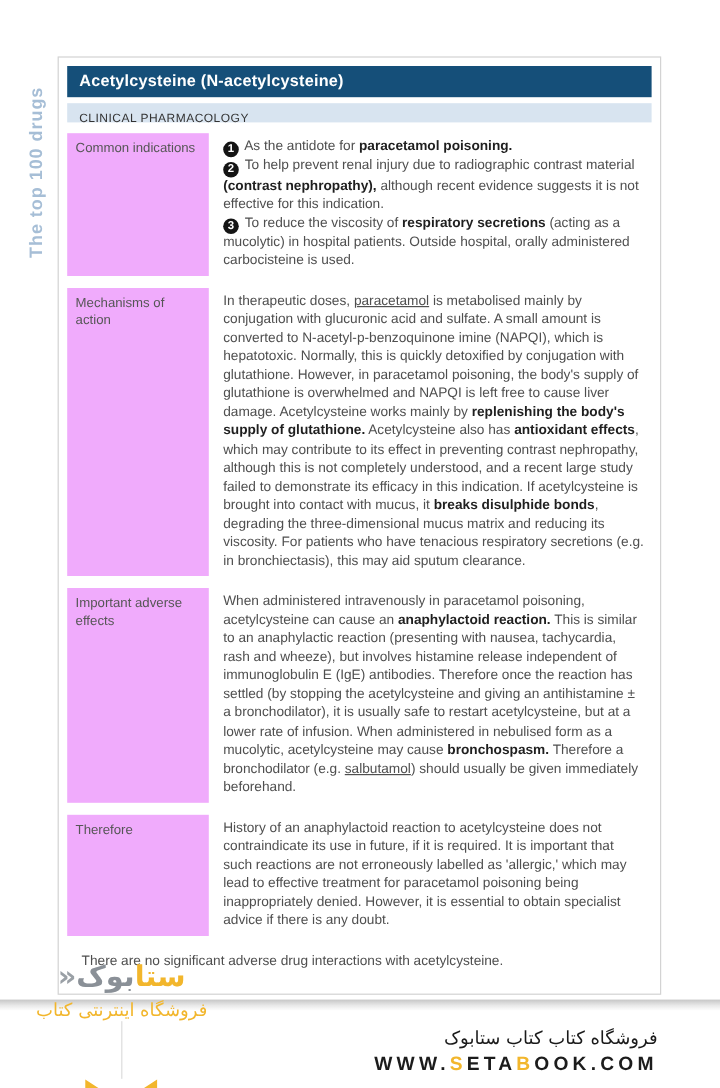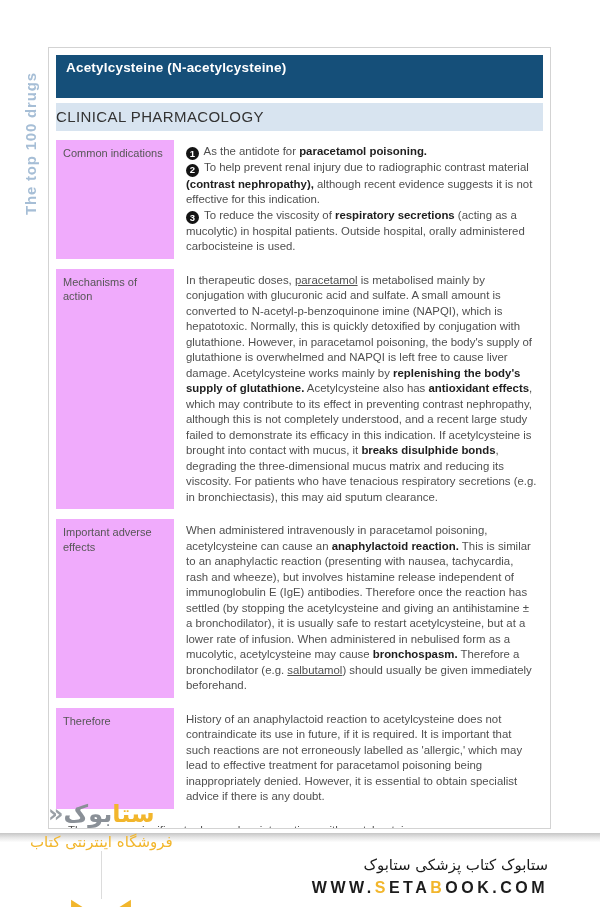--- a/index.html
+++ b/index.html
@@ -14,27 +14,27 @@
     font-size:15px; font-weight:bold; color:#a6bed6; letter-spacing:.8px;
     white-space:nowrap;
   }
 
   
   .frame{
     position:absolute; left:48px; top:47px; width:503px; height:782px;
     border:1px solid #d3d3d3; background:#fff; padding:7px; overflow:hidden;
   }
   .title-bar{
-    height:43px; line-height:26px; background:#154f79; color:#fff;
+    height:26px; line-height:26px; background:#154f79; color:#fff;
     font-size:13.5px; font-weight:bold; letter-spacing:.2px; padding-left:10px;
     margin-bottom:5px;
   }
   .cp-bar{
-    height:28px; line-height:28px; background:#d8e4f0; color:#333;
-    font-size:15px; letter-spacing:.4px; margin-bottom:9px;
+    height:16px; line-height:28px; background:#d8e4f0; color:#333;
+    font-size:10px; letter-spacing:.4px; padding-left:10px; margin-bottom:9px;
   }
   .row{ display:flex; margin-bottom:10px; }
   .row:last-child{ margin-bottom:0; }
   .row-label{
     width:118px; flex-shrink:0; background:#f0abfc; color:#565656;
     font-size:11px; line-height:14.5px; padding:6px 7px;
   }
   .row-content{
     flex:1; color:#4f4f4f; font-size:11.4px; line-height:15.5px;
     padding:4px 6px 4px 12px;
@@ -131,18 +131,18 @@
         <div class="tagline">فروشگاه اینترنتی کتاب</div>
       </div>
       <div class="logo-divider"></div>
       <svg class="emblem" viewBox="0 0 86 66" xmlns="http://www.w3.org/2000/svg">
         <polygon fill="#f2b62c" points="4,0 43,25 82,0 82,11 43,36 4,11"></polygon>
         <polygon fill="#f2b62c" points="18,23 43,39 82,14 82,25 43,50 18,34"></polygon>
         <polygon fill="#f2b62c" points="30,45 43,53 82,28 82,39 43,64 30,56"></polygon>
       </svg>
     </div>
     <div class="footer-right">
-      <div class="fa-line">ستابوک کتاب پزشکی ستابوک</div>
+      <div class="fa-line">فروشگاه کتاب کتاب ستابوک</div>
       <div class="website"><span class="c-dark">WWW.</span><span class="c-gold">S</span><span class="c-dark">ETA</span><span class="c-gold">B</span><span class="c-dark">OOK.COM</span></div>
     </div>
   </div>
 
 </div>
 
 </body></html>

